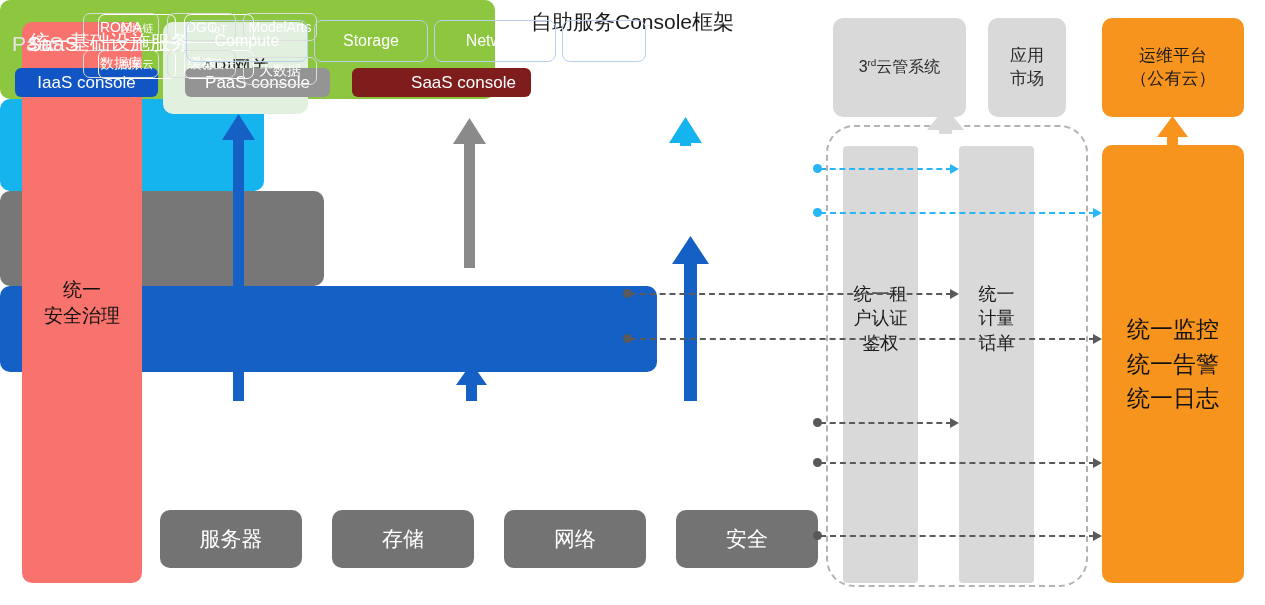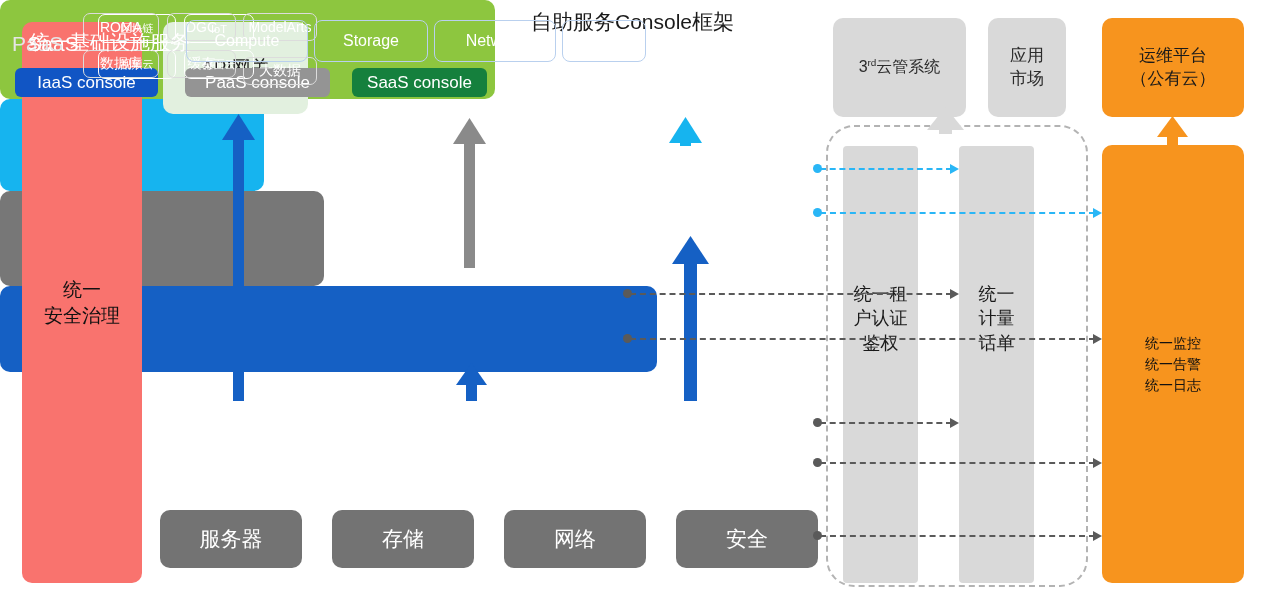--- a/index.html
+++ b/index.html
@@ -12,29 +12,29 @@
 
   
   #api-gw{left:163px;top:22px;width:145px;height:92px;background:#e2f0df;border-radius:10px;color:#222;font-size:19px;}
 
   
   #console-frame{left:322px;top:18px;width:495px;height:99px;background:#8dc63f;border-radius:10px;display:block;}
   #console-title{position:absolute;left:0;top:8px;width:100%;text-align:center;font-size:21px;color:#1a1a1a;}
   .console-chip{position:absolute;top:68px;height:29px;border-radius:6px;color:#fff;font-size:17px;display:flex;align-items:center;justify-content:center;}
   #chip-iaas{left:15px;width:143px;background:#1155c4;}
   #chip-paas{left:185px;width:145px;background:#949494;}
-  #chip-saas{left:352px;width:135px;background:#15803d;}
+  #chip-saas{left:352px;width:135px;background:#7f1d1d;padding-left:44px;}
 
   
   #third-cloud{left:833px;top:18px;width:133px;height:99px;background:#d9d9d9;border-radius:10px;color:#2b2b2b;font-size:16px;}
   #app-market{left:988px;top:18px;width:78px;height:99px;background:#d9d9d9;border-radius:10px;color:#2b2b2b;font-size:17px;line-height:1.3;}
 
   
   #ops-cloud{left:1102px;top:18px;width:142px;height:99px;background:#f7941e;border-radius:10px;color:#1a1a1a;font-size:17px;line-height:1.3;}
-  #ops-panel{left:1102px;top:145px;width:142px;height:438px;background:#f7941e;border-radius:10px;color:#111;font-size:14px;line-height:1.5;}
+  #ops-panel{left:1102px;top:145px;width:142px;height:438px;background:#f7941e;border-radius:10px;color:#111;font-size:23px;line-height:1.5;}
 
   
   #saas{left:553px;top:146px;width:264px;height:92px;background:#16b4ef;border-radius:10px;display:block;}
   #saas-label{position:absolute;left:14px;top:32px;width:78px;text-align:center;color:#fff;font-size:21px;}
   .saas-chip{position:absolute;height:27px;border:1.6px solid #ffffff;border-radius:7px;color:#fff;font-size:11px;display:flex;align-items:center;justify-content:center;}
   #sc-0{left:98px;top:14px;width:76px;}
   #sc-1{left:184px;top:14px;width:68px;}
   #sc-2{left:98px;top:50px;width:76px;}
   #sc-3{left:184px;top:50px;width:68px;}
 

